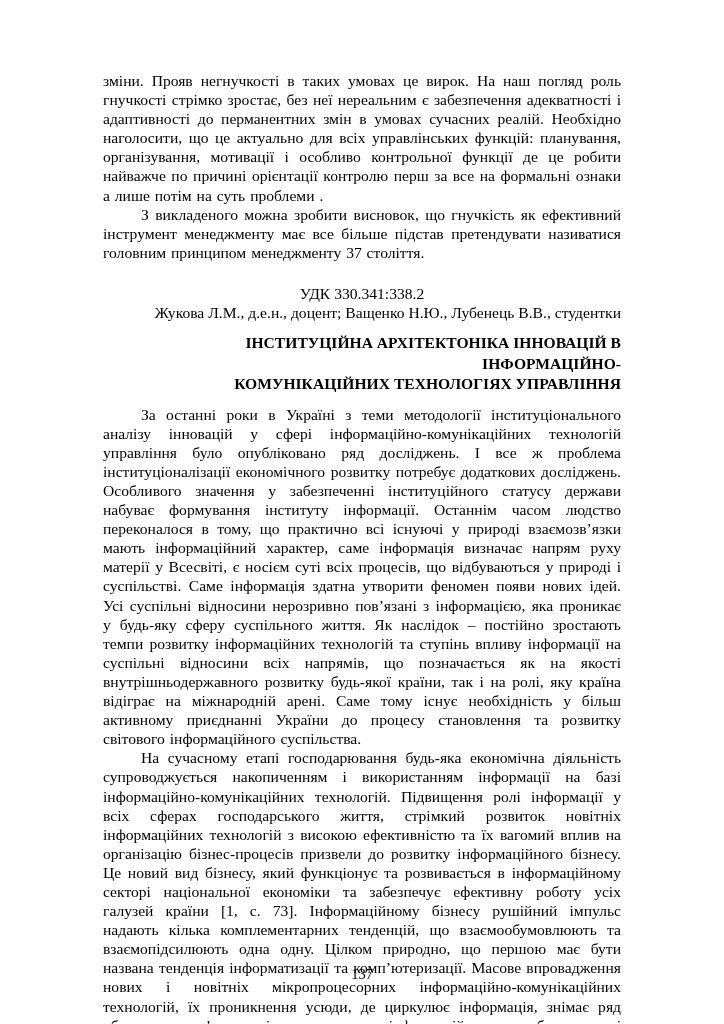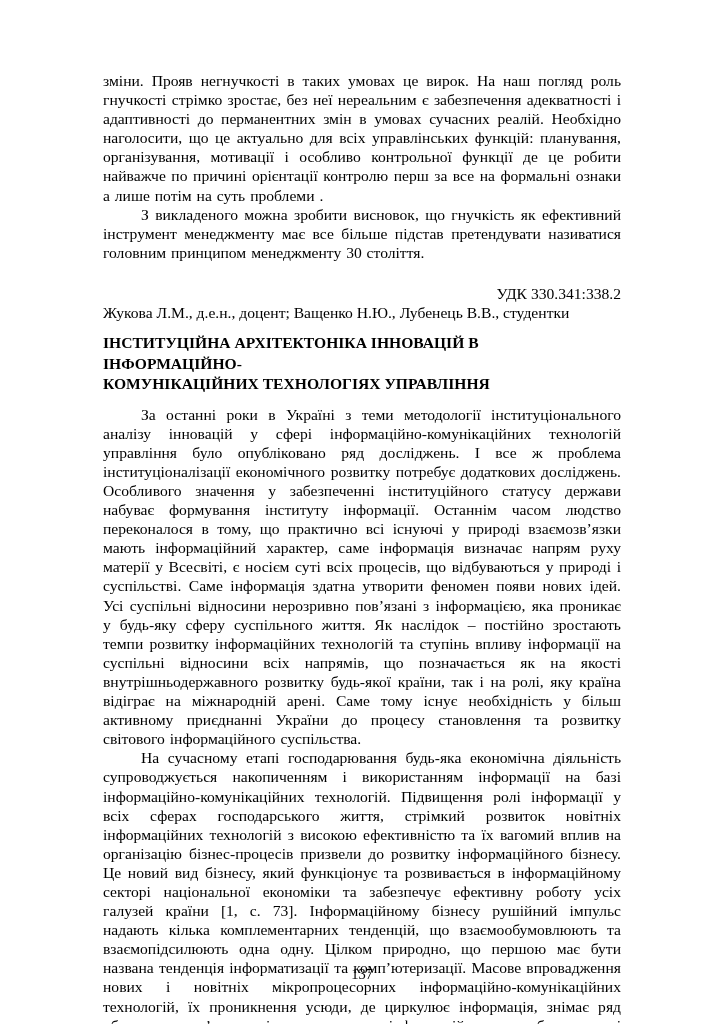--- a/index.html
+++ b/index.html
@@ -30,24 +30,24 @@
     margin: 0;
     word-spacing: 1px;
   }
   .indent {
     text-indent: 38px;
   }
   .udc {
     font-size: 15.6px;
     line-height: 19.1px;
     margin-top: 22px;
-    text-align: right;
+    text-align: center;
   }
   .center {
-    text-align: left;
+    text-align: right;
   }
   .authors {
     font-size: 15.6px;
     line-height: 19.1px;
   }
   .italic {
     font-style: italic;
   }
   .affiliation, .location {
     font-size: 15.6px;
@@ -69,21 +69,21 @@
   }
 </style>
 </head>
 <body>
 
 <div class="page">
   <div class="content">
 
     <p class="body-text">зміни. Прояв негнучкості в таких умовах це вирок. На наш погляд роль гнучкості стрімко зростає, без неї нереальним є забезпечення адекватності і адаптивності до перманентних змін в умовах сучасних реалій. Необхідно наголосити, що це актуально для всіх управлінських функцій: планування, організування, мотивації і особливо контрольної функції де це робити найважче по причині орієнтації контролю перш за все на формальні ознаки а лише потім на суть проблеми .</p>
 
-    <p class="body-text indent">З викладеного можна зробити висновок, що гнучкість як ефективний інструмент менеджменту має все більше підстав претендувати називатися головним принципом менеджменту 30 століття.</p>
+    <p class="body-text indent">З викладеного можна зробити висновок, що гнучкість як ефективний інструмент менеджменту має все більше підстав претендувати називатися головним принципом менеджменту 37 століття.</p>
 
     <div class="udc">УДК 330.341:338.2</div>
 
     <div class="authors center">Жукова Л.М., д.е.н., доцент; Ващенко Н.Ю., Лубенець В.В., студентки</div>
 
 
 
     <h1 class="article-title center">
       <span>ІНСТИТУЦІЙНА АРХІТЕКТОНІКА ІННОВАЦІЙ В ІНФОРМАЦІЙНО-</span><br>
       <span>КОМУНІКАЦІЙНИХ ТЕХНОЛОГІЯХ УПРАВЛІННЯ</span>

